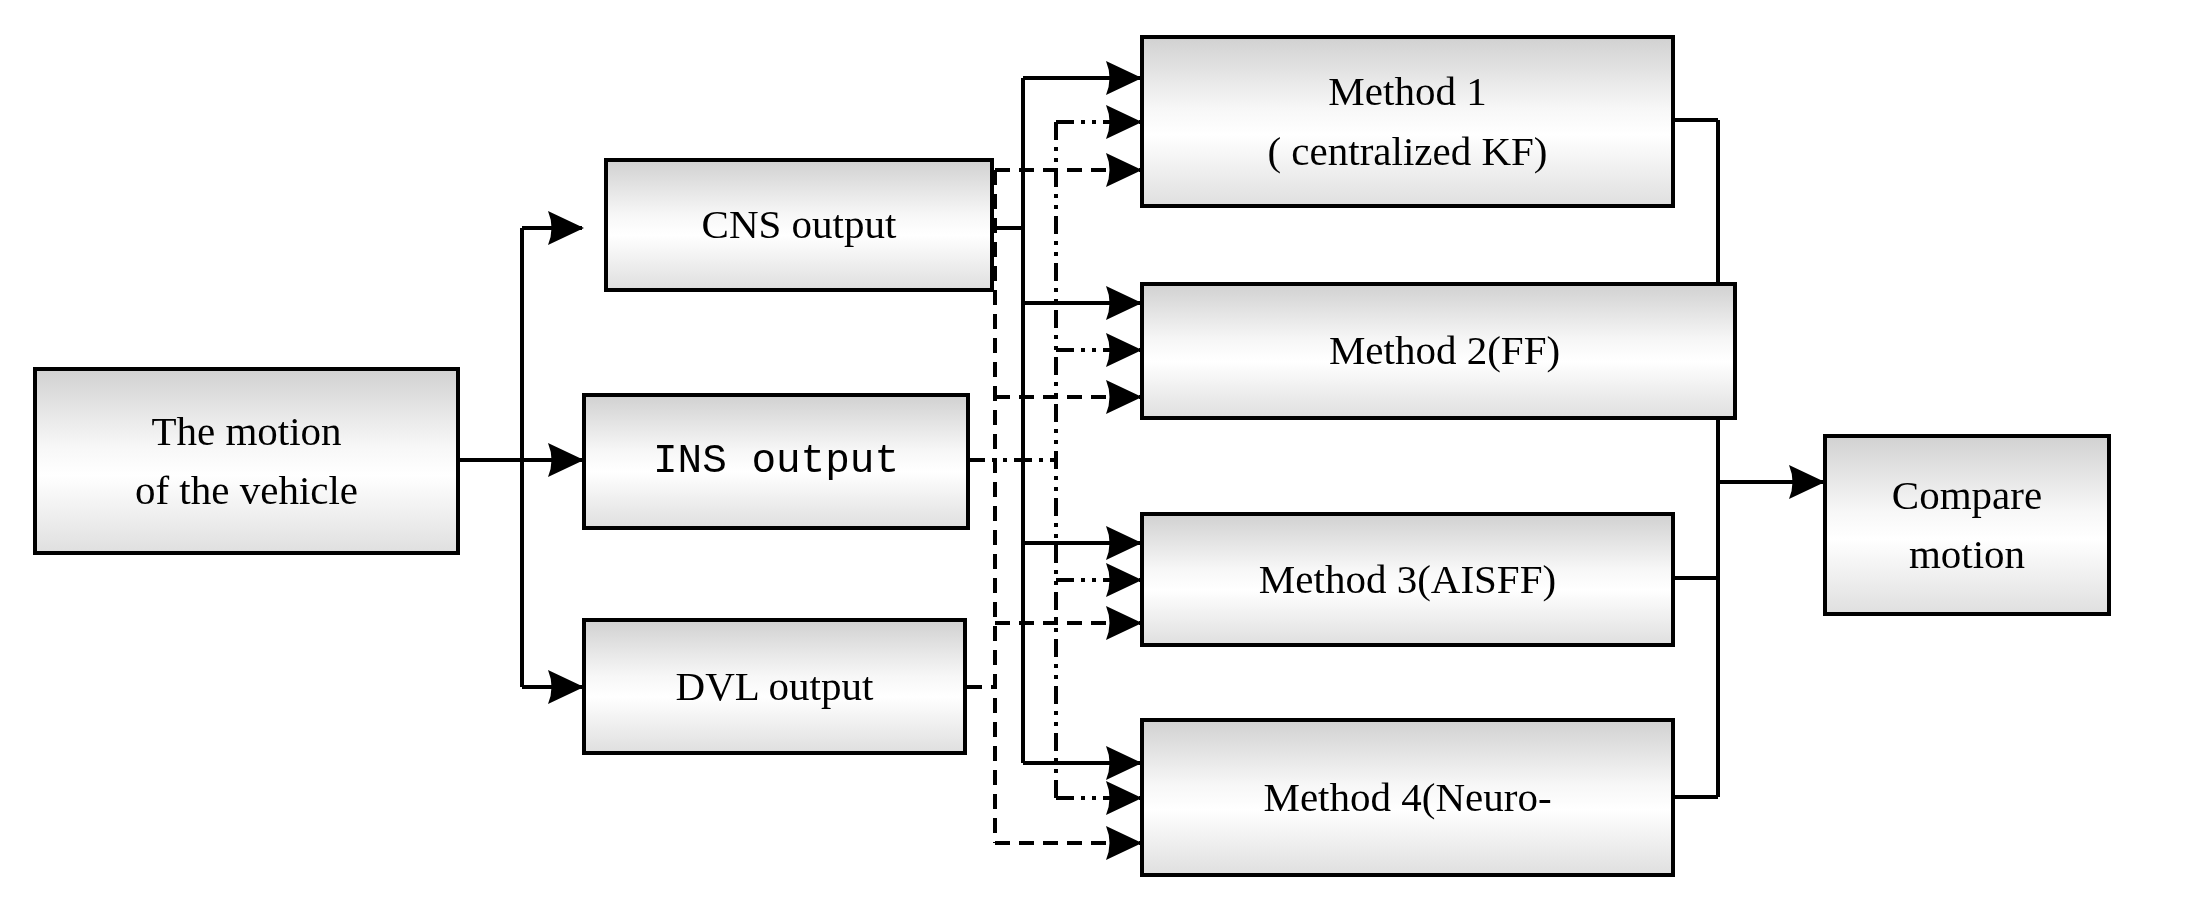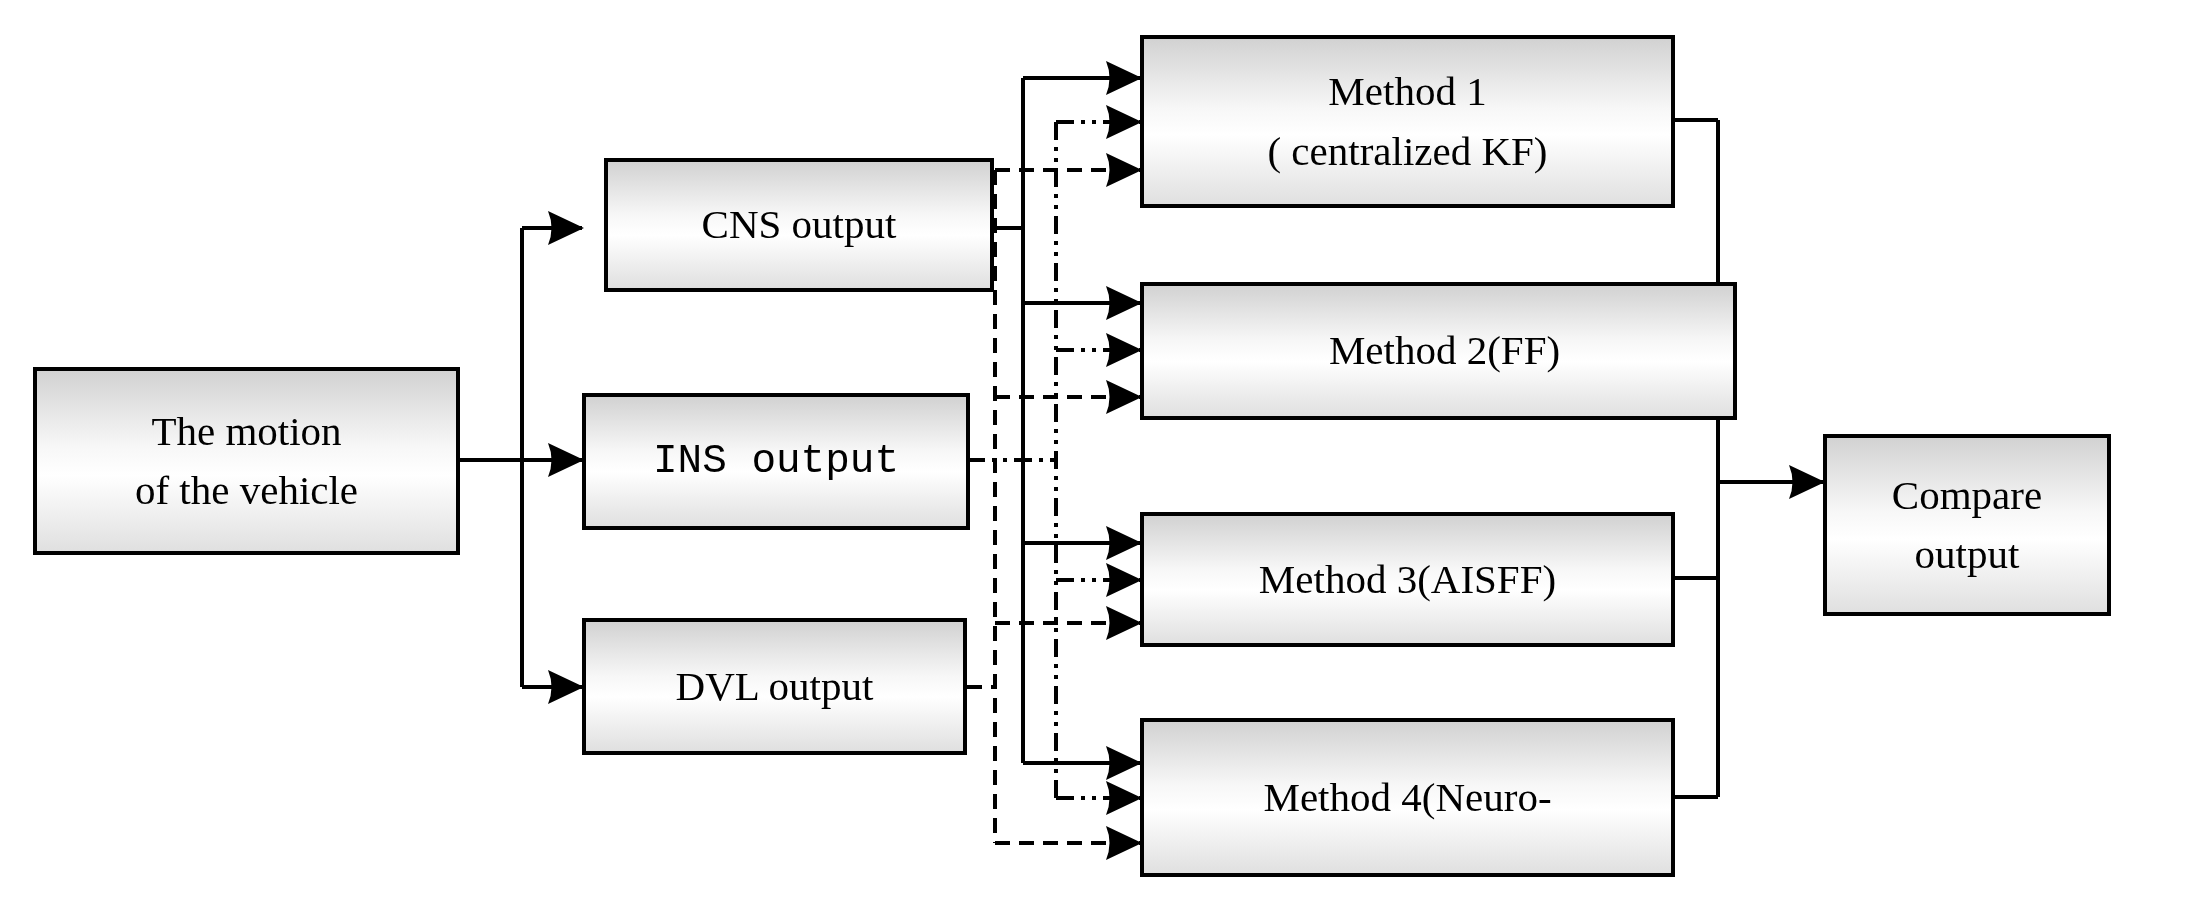--- a/index.html
+++ b/index.html
@@ -92,16 +92,16 @@
         <span class="node-line">Method 2(FF)</span>
       </div>
       <div class="node" style="left: 1140px; top: 512px; width: 535px; height: 135px;">
         <span class="node-line">Method 3(AISFF)</span>
       </div>
       <div class="node" style="left: 1140px; top: 718px; width: 535px; height: 159px;">
         <span class="node-line">Method 4(Neuro-</span>
       </div>
       <div class="node" style="left: 1823px; top: 390px; width: 288px; height: 182px; margin-top: 44px;">
         <span class="node-line">Compare</span>
-        <span class="node-line">output</span>
+        <span class="node-line">motion</span>
       </div>
     </div>
 </div>
 
 </body></html>

